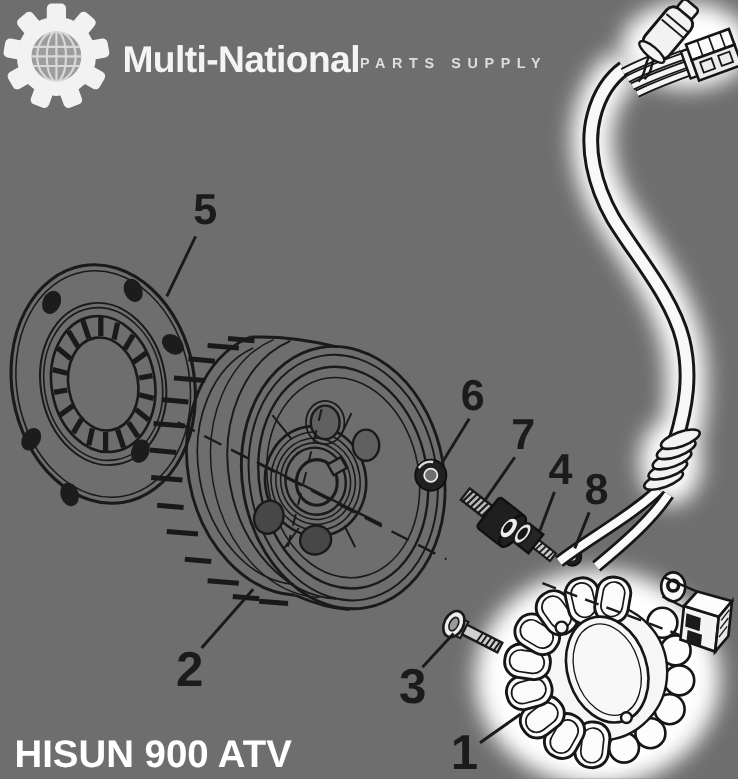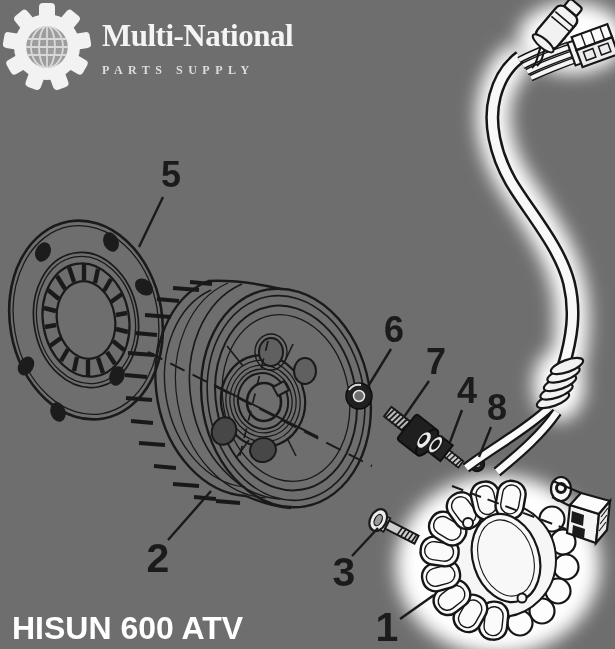--- a/index.html
+++ b/index.html
@@ -6,21 +6,21 @@
   body{
     width:615px;height:649px;overflow:hidden;
     background:#6e6e6e;
     font-family:"Liberation Sans", sans-serif;
     position:relative;
   }
   .stage{position:absolute;inset:0;width:615px;height:649px;}
   svg.diagram{position:absolute;left:0;top:0;}
   
   .brand{position:absolute;left:4px;top:4px;display:flex;align-items:center;gap:6px;}
-  .brand-text{display:flex;flex-direction:column;font-family:Liberation Serif, serif;}
+  .brand-text{display:flex;}
   .brand-name{
     color:#f4f4f4;font-weight:bold;font-size:31px;line-height:31px;letter-spacing:-0.5px;
   }
   .brand-tagline{
     color:#dedede;font-weight:bold;font-size:12px;letter-spacing:5.5px;margin-top:12px;
   }
   
   .footer-title{
     position:absolute;left:12px;top:610px;
     color:#ffffff;font-weight:bold;font-size:32px;letter-spacing:0px;
@@ -413,15 +413,15 @@
 </svg>
 
 <div class="brand">
   <div style="width:92px;height:90px;"></div>
   <div class="brand-text">
     <span class="brand-name">Multi-National</span>
     <span class="brand-tagline">PARTS SUPPLY</span>
   </div>
 </div>
 
-<div class="footer-title">HISUN 600 ATV</div>
+<div class="footer-title">HISUN 900 ATV</div>
 
 </div>
 
 </body></html>

